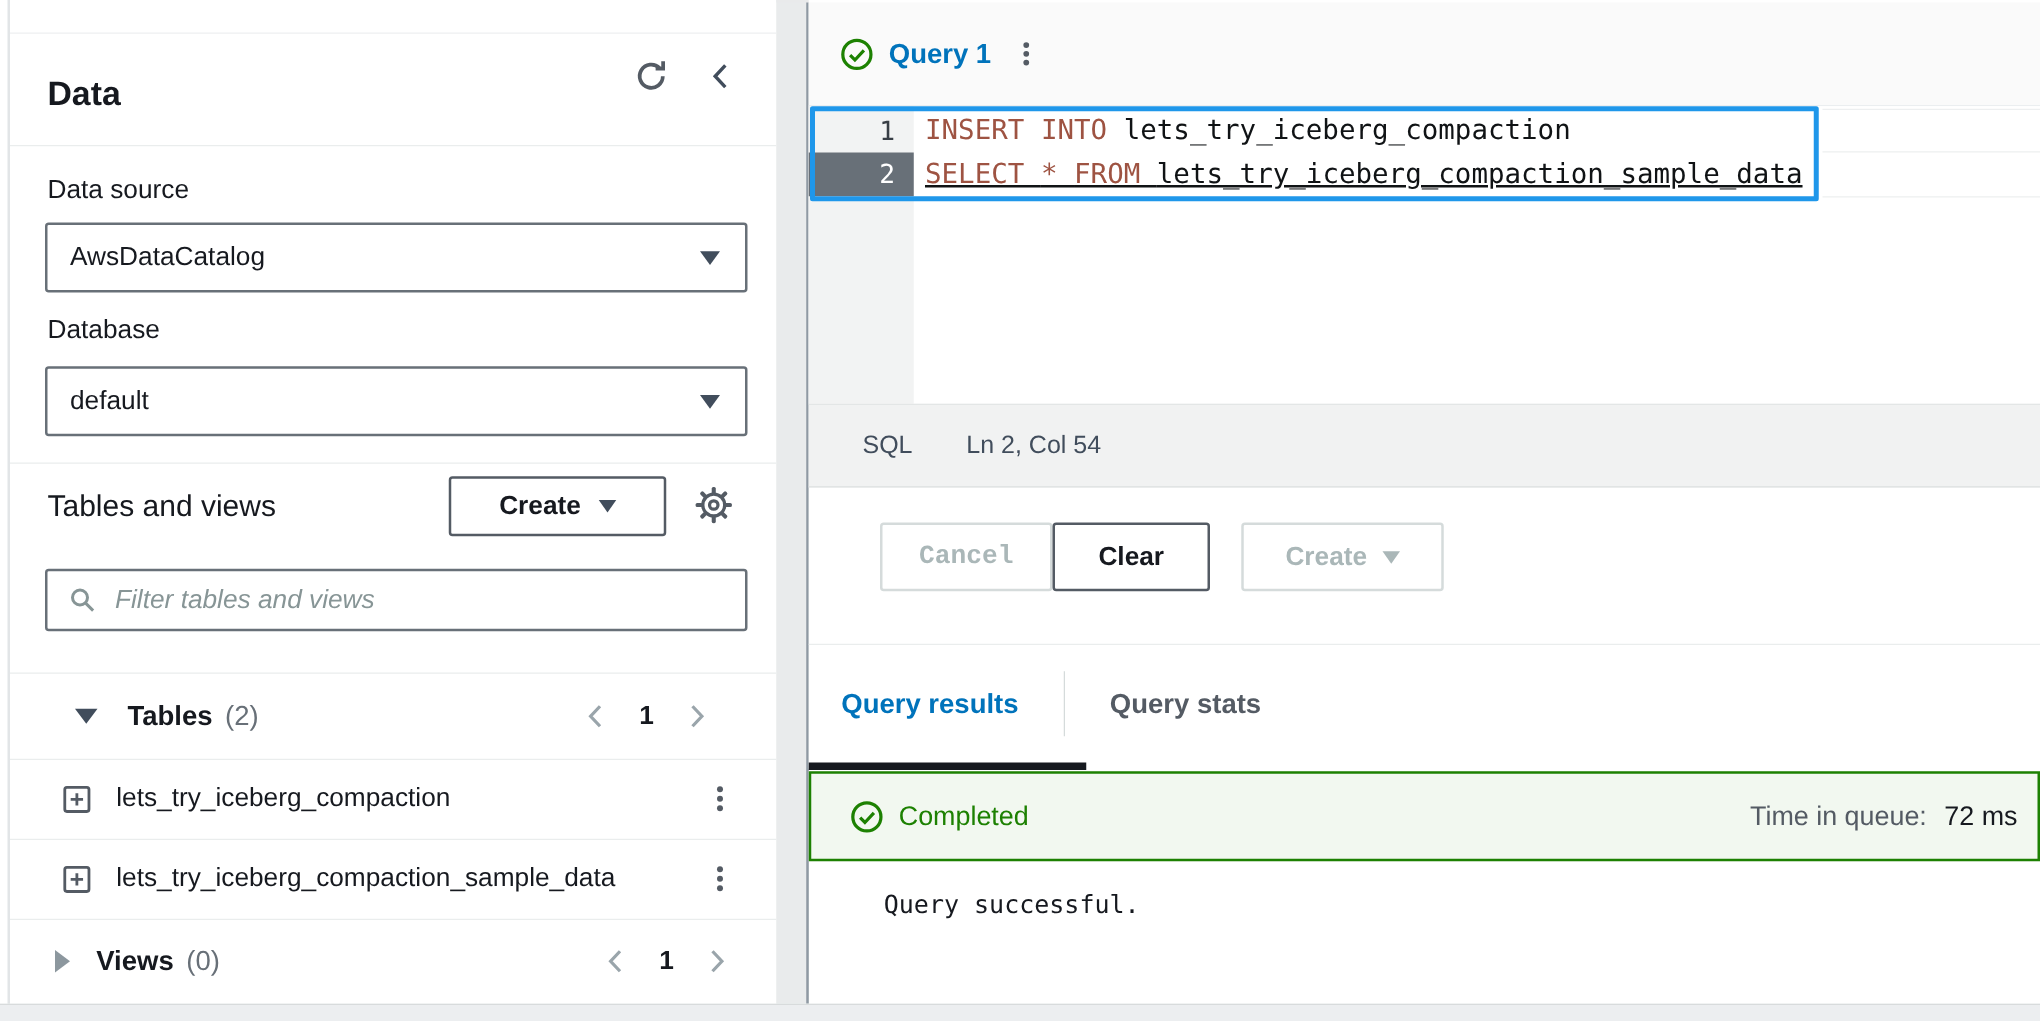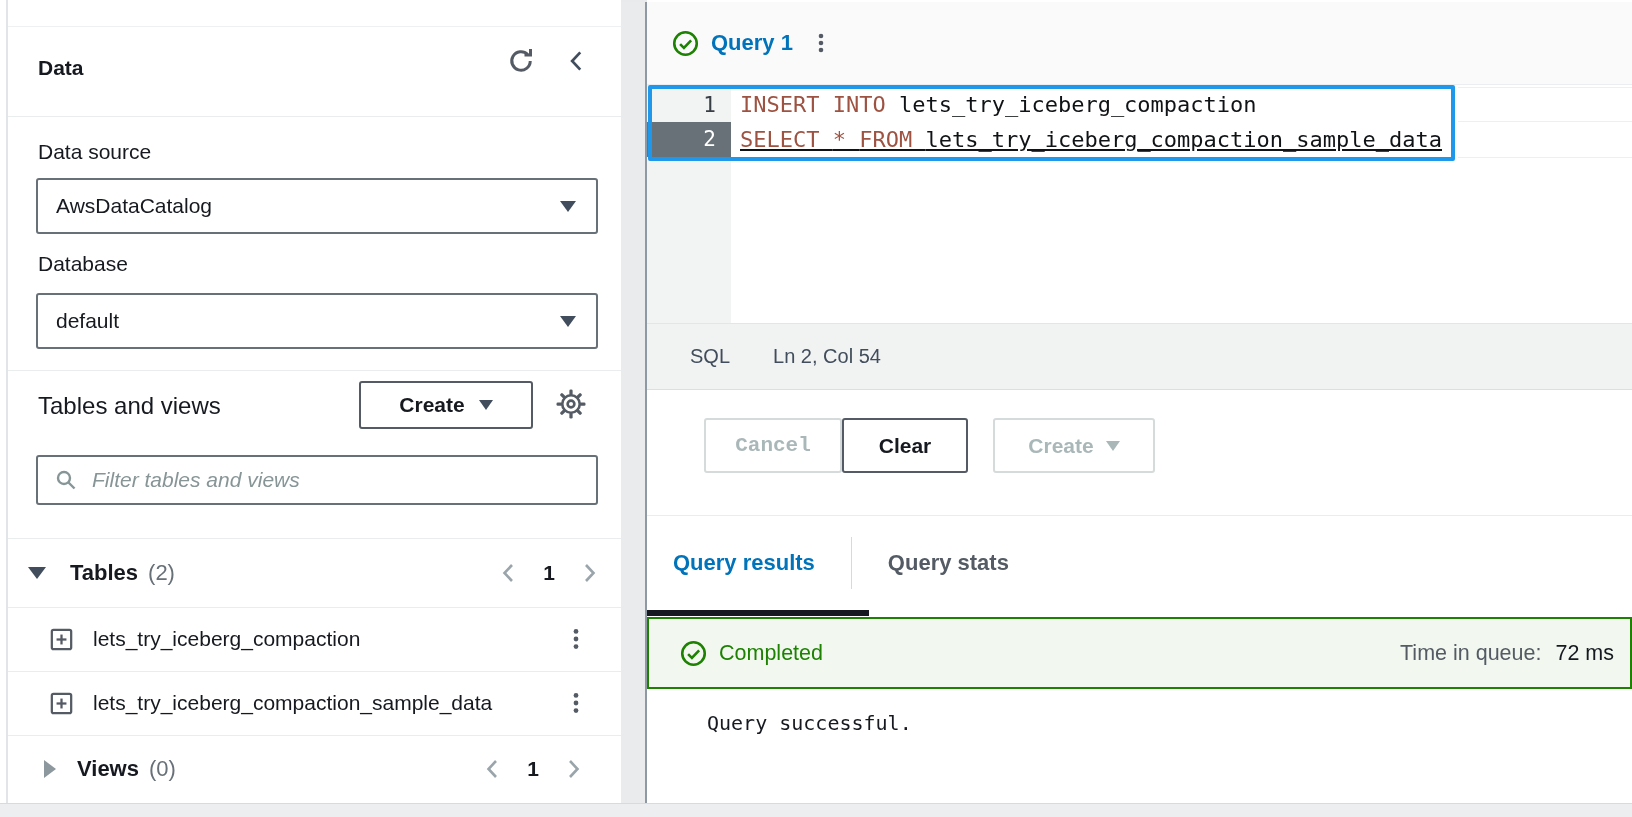--- a/index.html
+++ b/index.html
@@ -5,21 +5,21 @@
   html,body{margin:0;padding:0;background:#fff;}
   .app{position:relative;width:1632px;height:817px;overflow:hidden;
        font-family:"Liberation Sans",sans-serif;color:#16191f;background:#fff;}
   .abs{position:absolute;}
 
   
   .left-edge{left:0;top:0;width:6px;height:803px;background:#fff;border-right:2px solid #e2e5e7;}
   .sidebar{left:8px;top:0;width:613px;height:803px;background:#fff;}
   .sidebar .hairline{position:absolute;left:0;width:613px;height:1px;background:#eef0f1;}
   .sidebar .divider{position:absolute;left:0;width:613px;height:1px;background:#eaeded;}
-  .side-title{position:absolute;left:30px;top:42px;font-size:21px;font-weight:bold;}
+  .side-title{position:absolute;left:30px;top:42px;font-size:27px;font-weight:bold;}
   .icon-btn{position:absolute;border:none;background:none;padding:0;cursor:pointer;line-height:0;}
   .label{position:absolute;left:30px;font-size:21px;color:#16191f;}
   .select{position:absolute;left:28px;width:562px;height:56px;border:2px solid #687078;border-radius:3px;
           background:#fff;display:flex;align-items:center;padding:0 20px 0 18px;box-sizing:border-box;cursor:pointer;}
   .select .val{font-size:21px;color:#16191f;flex:1;}
   .caret-down{width:0;height:0;border-left:8px solid transparent;border-right:8px solid transparent;border-top:11px solid #414d5c;}
   .tv-title{position:absolute;left:30px;top:392px;font-size:24px;color:#16191f;}
   .create-btn{position:absolute;left:351px;top:381px;width:174px;height:48px;background:#fff;border:2px solid #545b64;
           border-radius:3px;display:flex;align-items:center;justify-content:center;gap:14px;cursor:pointer;}
   .create-btn span.txt{font-size:21px;font-weight:bold;color:#16191f;}
@@ -177,21 +177,21 @@
         <svg width="24" height="24" viewBox="0 0 24 24" fill="none" stroke="#879596" stroke-width="2.4">
           <circle cx="10" cy="10" r="6"></circle>
           <line x1="14.5" y1="14.5" x2="20.5" y2="20.5"></line>
         </svg>
       </span>
       <input type="text" value="" placeholder="Filter tables and views" style="">
     </div>
 
     <div class="divider" style="top:538px"></div>
 
-    <div class="side-row" style="top:538px;height:69px;padding:0 20px">
+    <div class="side-row" style="top:538px;height:69px;padding:0 52px">
       <span class="tree-caret-down"></span>
       <span class="sec-label">Tables</span>
       <span class="sec-count">(2)</span>
       <span class="spacer"></span>
       <button class="icon-btn" style="position:static">
         <span>
           <svg width="24" height="24" viewBox="0 0 24 24" fill="none" stroke="#9aa5ab" stroke-width="2.6">
               <polyline points="15 4 7.5 12 15 20"></polyline>
             </svg>
         </span>

